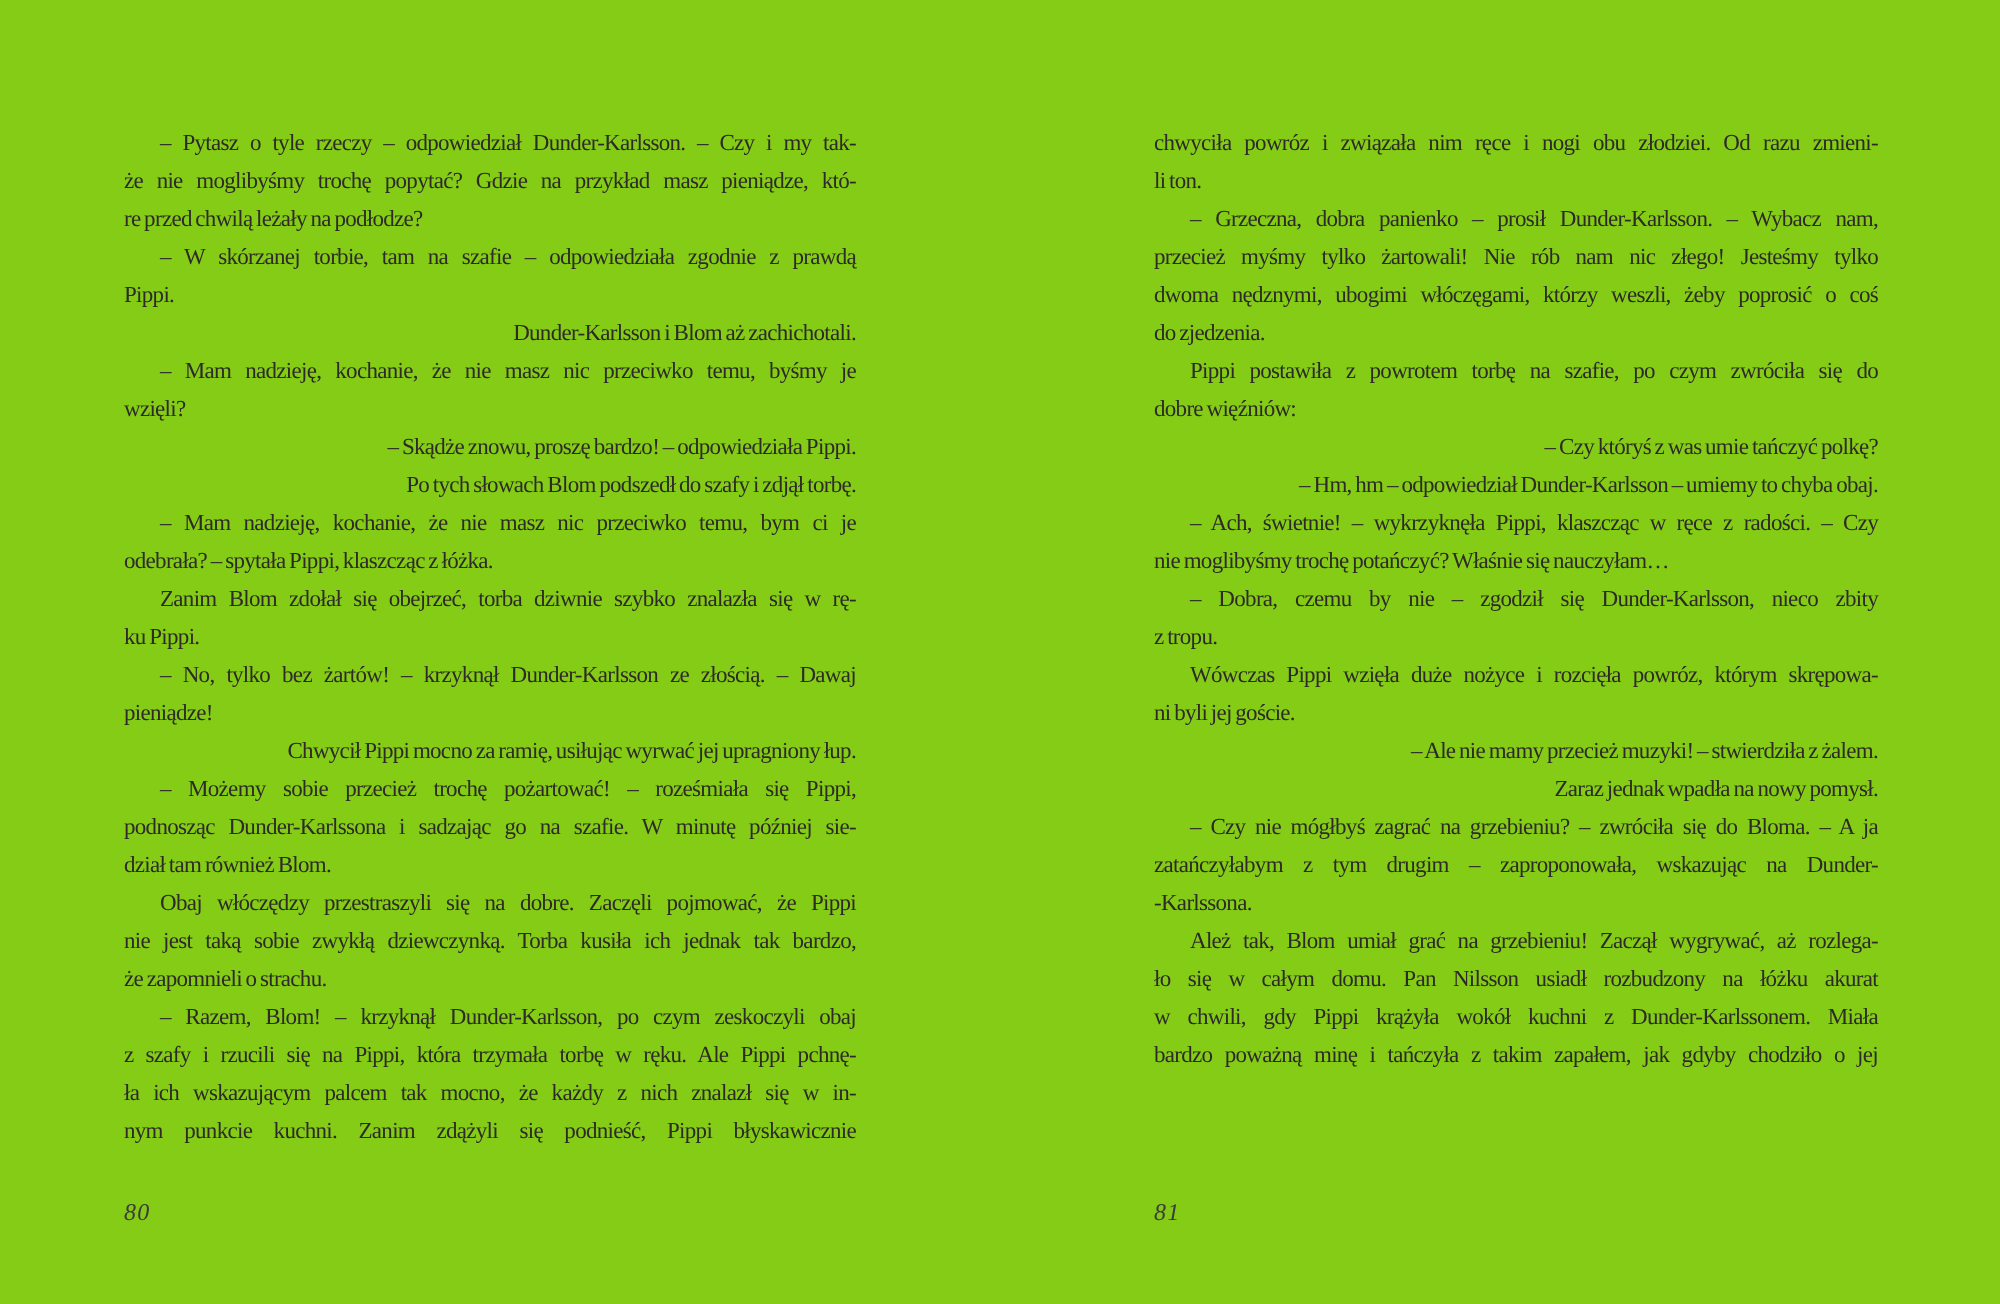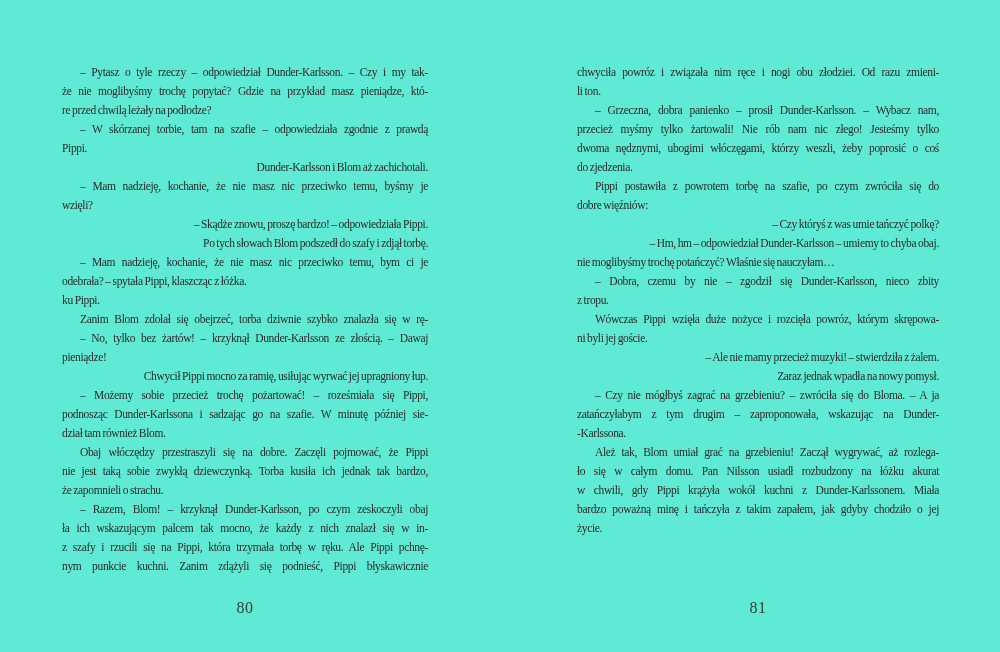--- a/index.html
+++ b/index.html
@@ -11,21 +11,21 @@
     width: 1000px;
     height: 652px;
     overflow: hidden;
     font-family: "Liberation Serif", serif;
     color: #2d2a27;
   }
   .spread {
     position: relative;
     width: 1000px;
     height: 652px;
-    background: #5eead4;
+    background: #84cc16;
   }
   .page {
     position: absolute;
     top: 0;
     height: 652px;
   }
   #page-left  { left: 62px;  width: 366px; }
   #page-right { left: 577px; width: 362px; }
 
   .text-block {
@@ -50,22 +50,23 @@
   }
   .line.indent {
     text-indent: 18px;
     text-align: right;
   }
   .folio {
     position: absolute;
     top: 599px;
     left: 0;
     width: 100%;
-    text-align: center;
-    font-size: 16px;
+    text-align: left;
+    font-style: italic;
+    font-size: 12px;
     letter-spacing: 0.6px;
     color: #3b3b3b;
   }
 </style>
 </head>
 <body>
 
 <div class="spread">
 
   <section class="page" id="page-left">
@@ -75,63 +76,63 @@
         <div class="line">re przed chwilą leżały na podłodze?</div>
         <div class="line indent just">– W skórzanej torbie, tam na szafie – odpowiedziała zgodnie z prawdą</div>
         <div class="line">Pippi.</div>
         <div class="line indent">Dunder-Karlsson i Blom aż zachichotali.</div>
         <div class="line indent just">– Mam nadzieję, kochanie, że nie masz nic przeciwko temu, byśmy je</div>
         <div class="line">wzięli?</div>
         <div class="line indent">– Skądże znowu, proszę bardzo! – odpowiedziała Pippi.</div>
         <div class="line indent">Po tych słowach Blom podszedł do szafy i zdjął torbę.</div>
         <div class="line indent just">– Mam nadzieję, kochanie, że nie masz nic przeciwko temu, bym ci je</div>
         <div class="line">odebrała? – spytała Pippi, klaszcząc z łóżka.</div>
+        <div class="line indent just">Zanim Blom zdołał się obejrzeć, torba dziwnie szybko znalazła się w rę-</div>
         <div class="line">ku Pippi.</div>
-        <div class="line indent just">Zanim Blom zdołał się obejrzeć, torba dziwnie szybko znalazła się w rę-</div>
         <div class="line indent just">– No, tylko bez żartów! – krzyknął Dunder-Karlsson ze złością. – Dawaj</div>
         <div class="line">pieniądze!</div>
         <div class="line indent">Chwycił Pippi mocno za ramię, usiłując wyrwać jej upragniony łup.</div>
         <div class="line indent just">– Możemy sobie przecież trochę pożartować! – roześmiała się Pippi,</div>
         <div class="line just">podnosząc Dunder-Karlssona i sadzając go na szafie. W minutę później sie-</div>
         <div class="line">dział tam również Blom.</div>
         <div class="line indent just">Obaj włóczędzy przestraszyli się na dobre. Zaczęli pojmować, że Pippi</div>
         <div class="line just">nie jest taką sobie zwykłą dziewczynką. Torba kusiła ich jednak tak bardzo,</div>
         <div class="line">że zapomnieli o strachu.</div>
         <div class="line indent just">– Razem, Blom! – krzyknął Dunder-Karlsson, po czym zeskoczyli obaj</div>
+        <div class="line just">z szafy i rzucili się na Pippi, która trzymała torbę w ręku. Ale Pippi pchnę-</div>
         <div class="line just">ła ich wskazującym palcem tak mocno, że każdy z nich znalazł się w in-</div>
-        <div class="line just">z szafy i rzucili się na Pippi, która trzymała torbę w ręku. Ale Pippi pchnę-</div>
         <div class="line just">nym punkcie kuchni. Zanim zdążyli się podnieść, Pippi błyskawicznie</div>
       </div>
     <div class="folio">80</div>
   </section>
 
   <section class="page" id="page-right">
     <div class="text-block">
         <div class="line just">chwyciła powróz i związała nim ręce i nogi obu złodziei. Od razu zmieni-</div>
         <div class="line">li ton.</div>
         <div class="line indent just">– Grzeczna, dobra panienko – prosił Dunder-Karlsson. – Wybacz nam,</div>
         <div class="line just">przecież myśmy tylko żartowali! Nie rób nam nic złego! Jesteśmy tylko</div>
         <div class="line just">dwoma nędznymi, ubogimi włóczęgami, którzy weszli, żeby poprosić o coś</div>
         <div class="line">do zjedzenia.</div>
         <div class="line indent just">Pippi postawiła z powrotem torbę na szafie, po czym zwróciła się do</div>
         <div class="line">dobre więźniów:</div>
         <div class="line indent">– Czy któryś z was umie tańczyć polkę?</div>
         <div class="line indent">– Hm, hm – odpowiedział Dunder-Karlsson – umiemy to chyba obaj.</div>
+        <div class="line indent just">– Ach, świetnie! – wykrzyknęła Pippi, klaszcząc w ręce z radości. – Czy</div>
         <div class="line">nie moglibyśmy trochę potańczyć? Właśnie się nauczyłam…</div>
         <div class="line indent just">– Dobra, czemu by nie – zgodził się Dunder-Karlsson, nieco zbity</div>
         <div class="line">z tropu.</div>
         <div class="line indent just">Wówczas Pippi wzięła duże nożyce i rozcięła powróz, którym skrępowa-</div>
         <div class="line">ni byli jej goście.</div>
         <div class="line indent">– Ale nie mamy przecież muzyki! – stwierdziła z żalem.</div>
         <div class="line indent">Zaraz jednak wpadła na nowy pomysł.</div>
         <div class="line indent just">– Czy nie mógłbyś zagrać na grzebieniu? – zwróciła się do Bloma. – A ja</div>
         <div class="line just">zatańczyłabym z tym drugim – zaproponowała, wskazując na Dunder-</div>
         <div class="line">-Karlssona.</div>
         <div class="line indent just">Ależ tak, Blom umiał grać na grzebieniu! Zaczął wygrywać, aż rozlega-</div>
         <div class="line just">ło się w całym domu. Pan Nilsson usiadł rozbudzony na łóżku akurat</div>
         <div class="line just">w chwili, gdy Pippi krążyła wokół kuchni z Dunder-Karlssonem. Miała</div>
         <div class="line just">bardzo poważną minę i tańczyła z takim zapałem, jak gdyby chodziło o jej</div>
-        <div class="line">życie.</div>
       </div>
     <div class="folio">81</div>
   </section>
 
 </div>
 
 </body></html>

